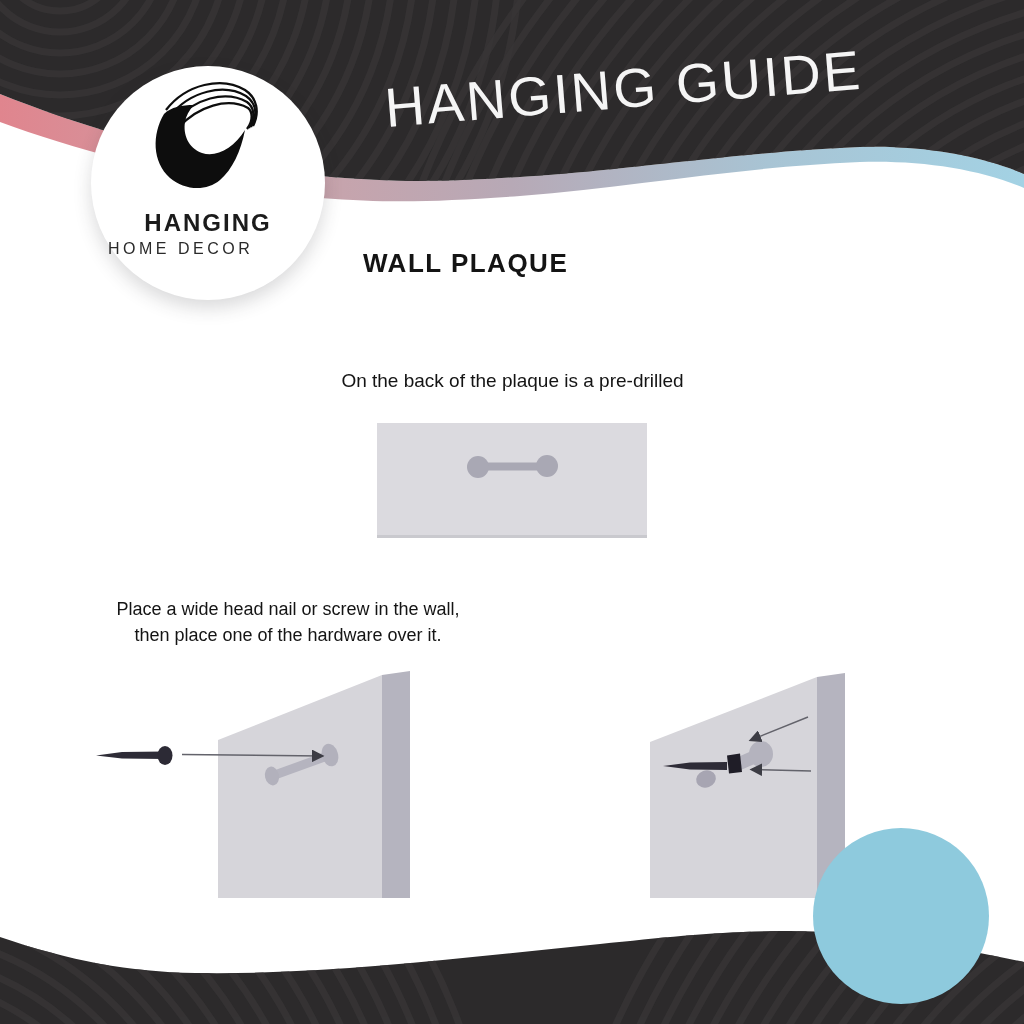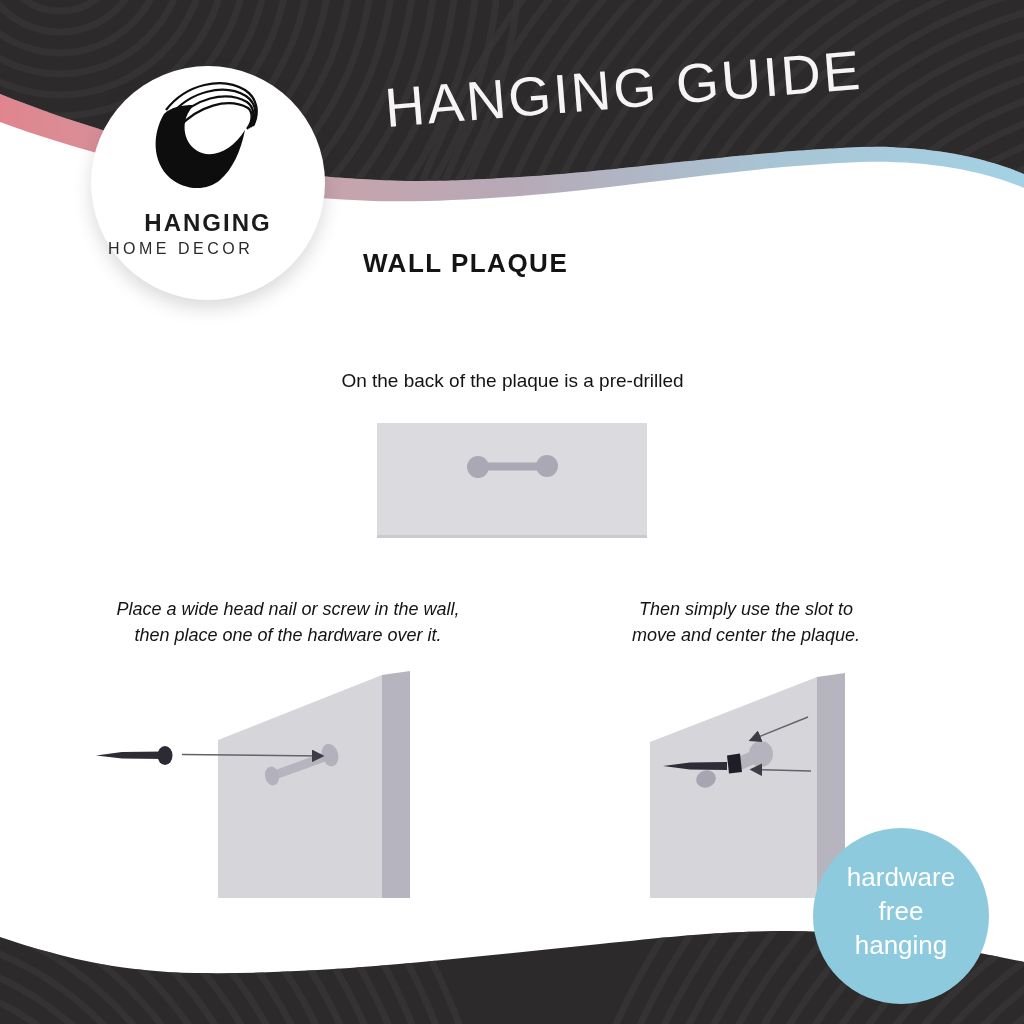--- a/index.html
+++ b/index.html
@@ -15,21 +15,21 @@
   #logo-mark{position:absolute;left:57px;top:10px;width:115px;height:125px;}
   #brand-name{position:absolute;left:17px;top:143px;width:200px;text-align:center;
       font-size:24px;letter-spacing:2px;font-weight:700;color:#1b1b1b;}
   #brand-tagline{position:absolute;left:17px;top:174px;width:200px;text-align:left;
       font-size:16px;letter-spacing:3.5px;font-weight:400;color:#2a2a2a;}
   #product-title{left:363px;top:248px;width:300px;text-align:left;font-size:26px;
       font-weight:700;letter-spacing:1.5px;color:#141414;}
   #intro-text{left:240px;top:339px;width:545px;text-align:center;font-size:19px;
       line-height:27px;color:#141414;margin-top:28px;}
   .step-caption{position:absolute;width:400px;text-align:center;font-size:18px;
-      line-height:26px;color:#141414;z-index:3;font-style:italic;}
+      line-height:26px;color:#141414;z-index:3;}
   #step-left-caption{left:88px;top:596px;}
   #step-right-caption{left:546px;top:596px;}
   #badge-text{left:813px;top:860px;width:176px;text-align:center;font-size:26px;
       line-height:34px;color:#ffffff;z-index:3;}
   .arcs{fill:none;stroke:#383637;stroke-width:7;opacity:.75;}
 </style>
 </head>
 <body>
 
 <div id="page">
@@ -208,24 +208,15 @@
   <div id="product-title" class="txt">WALL PLAQUE</div>
 
   <div id="intro-text" class="txt">
     <div>On the back of the plaque is a pre-drilled</div>
   </div>
 
   <div id="step-left-caption" class="step-caption">
     <div>Place a wide head nail or screw in the wall,</div>
     <div>then place one of the hardware over it.</div>
   </div>
-  <div id="step-right-caption" class="step-caption">
-    <div>Then simply use the slot to</div>
-    <div>move and center the plaque.</div>
-  </div>
-
-  <div id="badge-text" class="txt">
-    <div>hardware</div>
-    <div>free</div>
-    <div>hanging</div>
-  </div>
+
 
 </div>
 
 </body></html>

